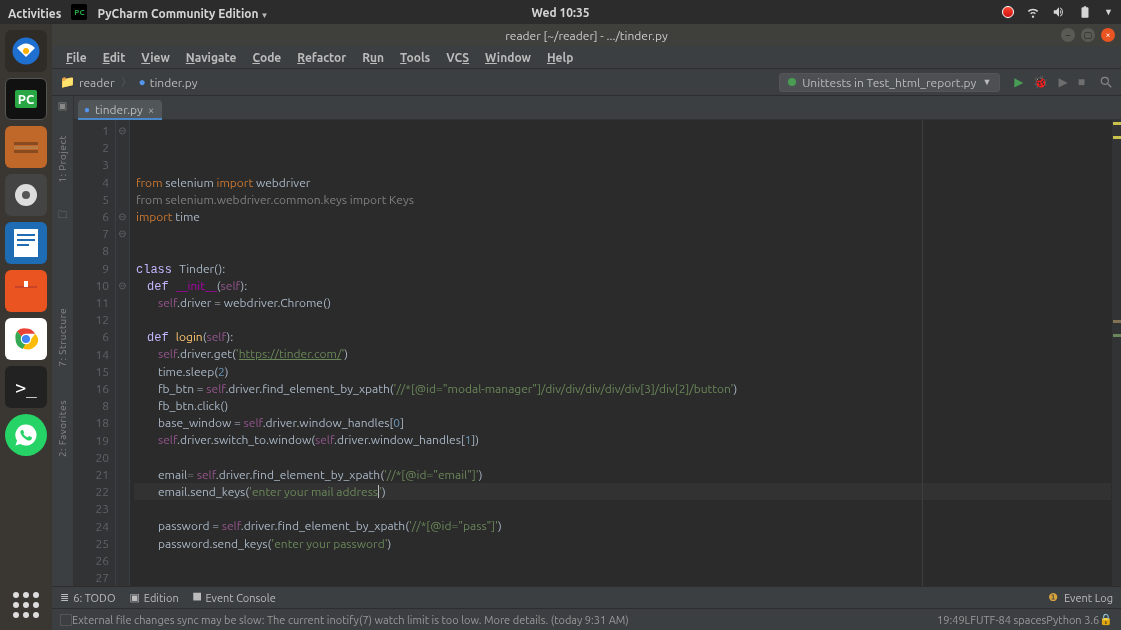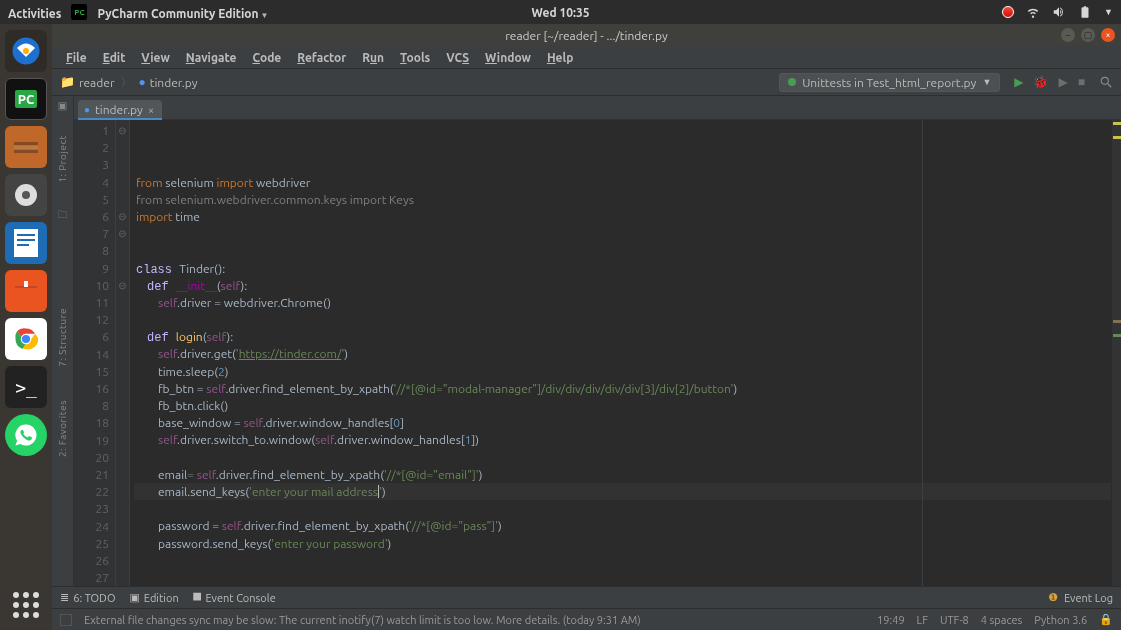--- a/index.html
+++ b/index.html
@@ -100,21 +100,21 @@
 .edit-breadcrumb{ height:18px; background:#3c3f41; color:#999; font-size:11px; display:flex; align-items:center; padding:0 10px; border-top:1px solid #323232; }
 .edit-breadcrumb .sep{ margin:0 6px; color:#666; }
 
 
 .tool-strip{ height:22px; background:#3c3f41; border-top:1px solid #2d2d2d; display:flex; align-items:center; font-size:11px; color:#bbb; padding:0 8px; gap:14px; }
 .tool-strip .item{ display:flex; align-items:center; gap:4px; }
 .tool-strip .right{ margin-left:auto; display:flex; align-items:center; gap:6px; }
 .evlog{ color:#d9a33c; }
 
 
-.statusbar { height:22px; background:#3c3f41; border-top:1px solid #2d2d2d; display:flex; align-items:center; font-size:11px; color:#999; padding:0 8px; gap:12px; }
+.statusbar { height:22px; background:#3c3f41; border-top:1px solid #2d2d2d; display:flex; align-items:center; font-size:11px; color:#999; padding:0 8px; }
 .statusbar .msg{ flex:1; white-space:nowrap; overflow:hidden; text-overflow:ellipsis; }
 .lock-ic{ color:#777; }
 .sq-ic{ width:12px; height:12px; border:1px solid #555; background:#3c3f41; }
 
 .stop-red{ width:12px; height:12px; border-radius:50%; background:linear-gradient(#ff4530,#c11); border:1px solid #fff; box-shadow:0 0 0 1px #333; }
 .ind-ic{ font-size:13px; }
 
 svg { display:block; }
 </style>
 </head>

